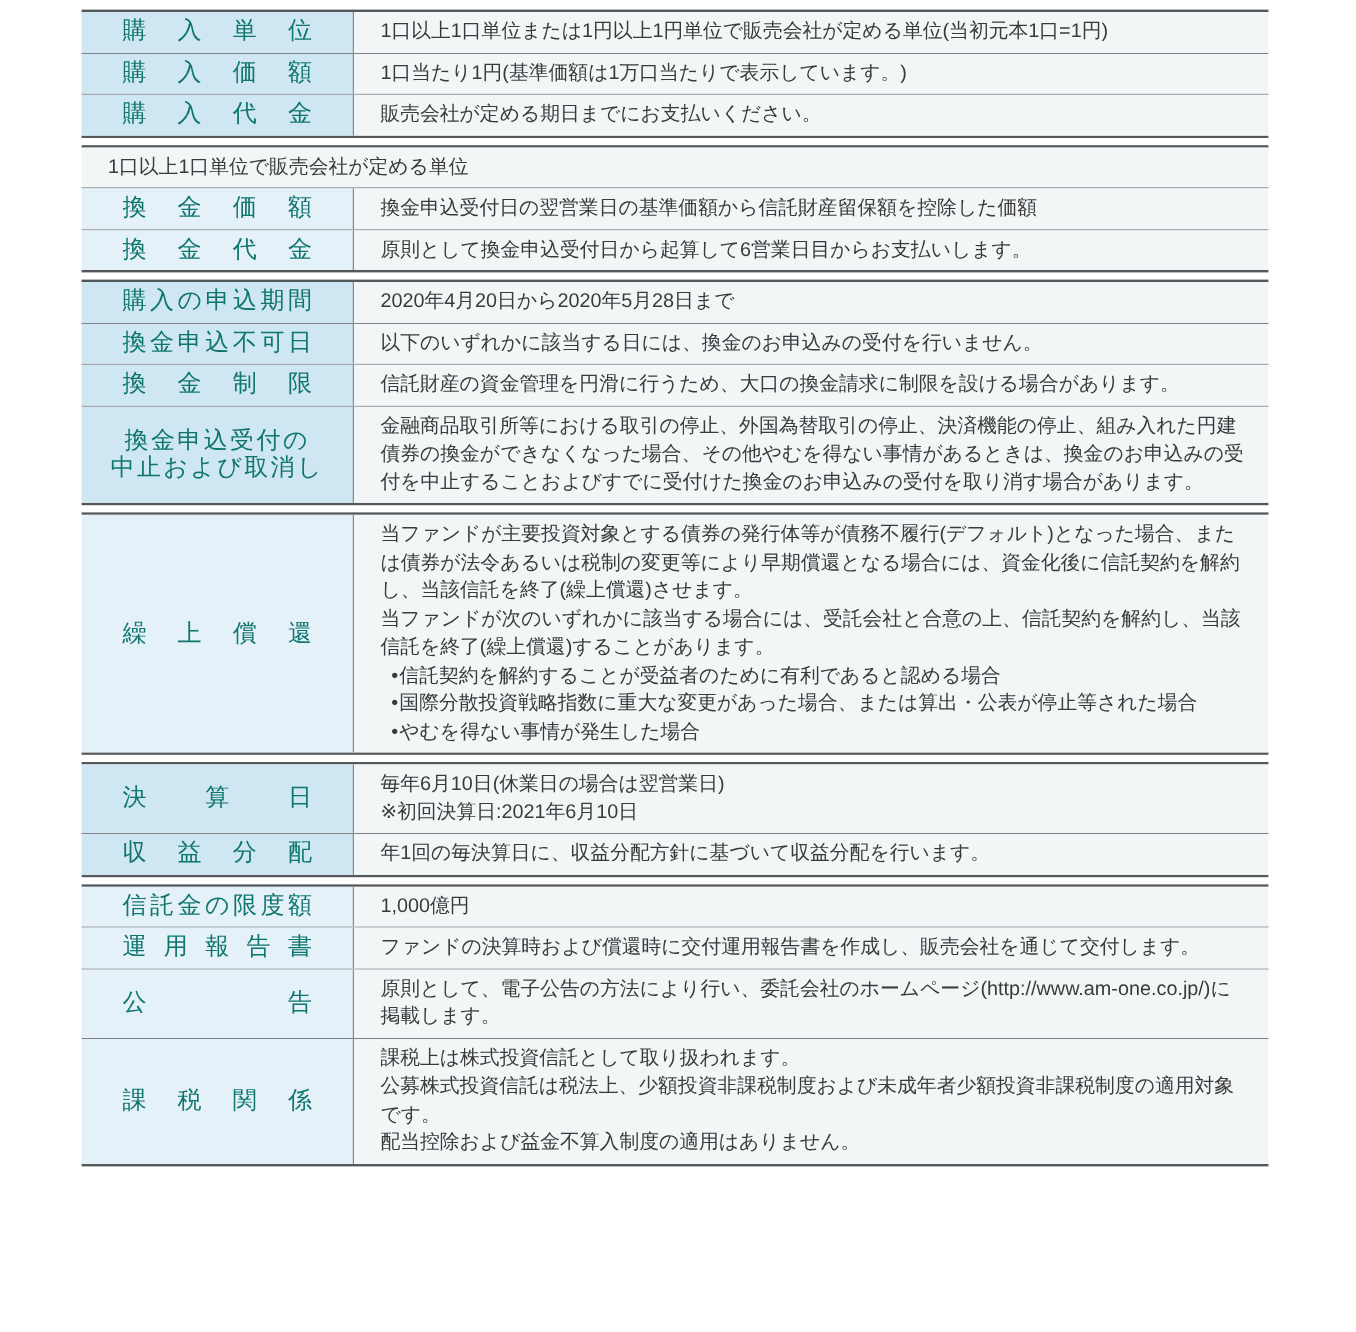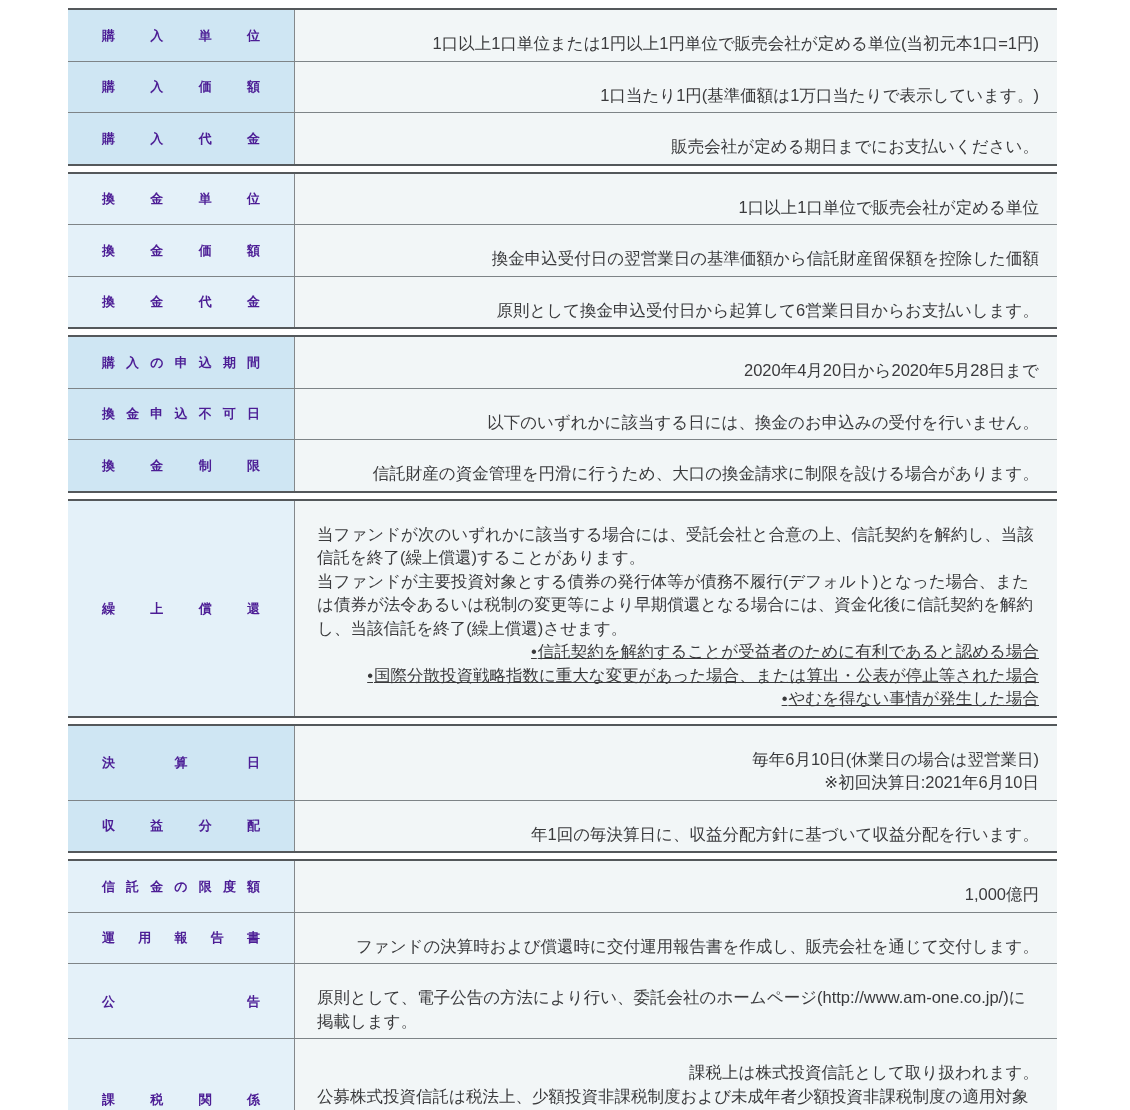--- a/index.html
+++ b/index.html
@@ -39,57 +39,55 @@
     display: flex;
     align-items: center;
     padding: 5px 0;
   }
   .label-cell.shade-strong { background: #cfe6f3; }
   .label-cell.shade-light  { background: #e4f1f9; }
   .label-text {
     width: 100%;
     box-sizing: border-box;
     padding: 0 34px;
-    font-size: 13px;
-    font-weight: 700;
+    font-size: 20px;
+    font-weight: 400;
     line-height: 23px;
-    color: #4c1d95;
+    color: #0f766e;
   }
   .label-text.justify {
     text-align: justify;
     text-align-last: justify;
     text-justify: inter-character;
   }
   .label-text.center {
     text-align: center;
     text-align-last: center;
     letter-spacing: 2px;
     padding: 0 8px;
   }
   .content-cell {
     flex: 1 1 auto;
     box-sizing: border-box;
     background: #f2f6f7;
-    padding: 22px 18px 5px 22px;
+    padding: 5px 18px 5px 22px;
     display: flex;
     flex-direction: column;
     justify-content: center;
-    align-items: flex-end;
   }
   .content-cell p {
     margin: 0;
     font-size: 16.5px;
     line-height: 23.5px;
     color: #3a3a3c;
     overflow-wrap: anywhere;
     word-break: normal;
   }
   .content-cell p.bullet {
     padding-left: 9px;
-    text-decoration: underline;
   }
   .bullet-marker {
     margin-right: 1px;
   }
 </style>
 </head>
 <body>
 
 <div class="page">
   <div class="terms-table" id="terms-table">
@@ -114,23 +112,20 @@
           <div class="label-cell shade-strong">
             <div class="label-text justify">購入代金</div>
           </div>
           <div class="content-cell">
             <p>販売会社が定める期日までにお支払いください。</p>
           </div>
         </div>
       </div>
       <div class="group">
         <div class="row">
-          <div class="label-cell shade-light">
-            <div class="label-text justify">換金単位</div>
-          </div>
           <div class="content-cell">
             <p>1口以上1口単位で販売会社が定める単位</p>
           </div>
         </div>
         <div class="row">
           <div class="label-cell shade-light">
             <div class="label-text justify">換金価額</div>
           </div>
           <div class="content-cell">
             <p>換金申込受付日の翌営業日の基準価額から信託財産留保額を控除した価額</p>
@@ -163,29 +158,40 @@
           </div>
         </div>
         <div class="row">
           <div class="label-cell shade-strong">
             <div class="label-text justify">換金制限</div>
           </div>
           <div class="content-cell">
             <p>信託財産の資金管理を円滑に行うため、大口の換金請求に制限を設ける場合があります。</p>
           </div>
         </div>
+        <div class="row">
+          <div class="label-cell shade-strong">
+            <div class="label-text center">
+              <div>換金申込受付の</div>
+              <div>中止および取消し</div>
+            </div>
+          </div>
+          <div class="content-cell">
+            <p>金融商品取引所等における取引の停止、外国為替取引の停止、決済機能の停止、組み入れた円建債券の換金ができなくなった場合、その他やむを得ない事情があるときは、換金のお申込みの受付を中止することおよびすでに受付けた換金のお申込みの受付を取り消す場合があります。</p>
+          </div>
+        </div>
       </div>
       <div class="group">
         <div class="row">
           <div class="label-cell shade-light">
             <div class="label-text justify">繰上償還</div>
           </div>
           <div class="content-cell">
+            <p>当ファンドが主要投資対象とする債券の発行体等が債務不履行(デフォルト)となった場合、または債券が法令あるいは税制の変更等により早期償還となる場合には、資金化後に信託契約を解約し、当該信託を終了(繰上償還)させます。</p>
             <p>当ファンドが次のいずれかに該当する場合には、受託会社と合意の上、信託契約を解約し、当該信託を終了(繰上償還)することがあります。</p>
-            <p>当ファンドが主要投資対象とする債券の発行体等が債務不履行(デフォルト)となった場合、または債券が法令あるいは税制の変更等により早期償還となる場合には、資金化後に信託契約を解約し、当該信託を終了(繰上償還)させます。</p>
             <p class="bullet"><span class="bullet-marker">•</span><span>信託契約を解約することが受益者のために有利であると認める場合</span></p>
             <p class="bullet"><span class="bullet-marker">•</span><span>国際分散投資戦略指数に重大な変更があった場合、または算出・公表が停止等された場合</span></p>
             <p class="bullet"><span class="bullet-marker">•</span><span>やむを得ない事情が発生した場合</span></p>
           </div>
         </div>
       </div>
       <div class="group">
         <div class="row">
           <div class="label-cell shade-strong">
             <div class="label-text justify">決算日</div>

